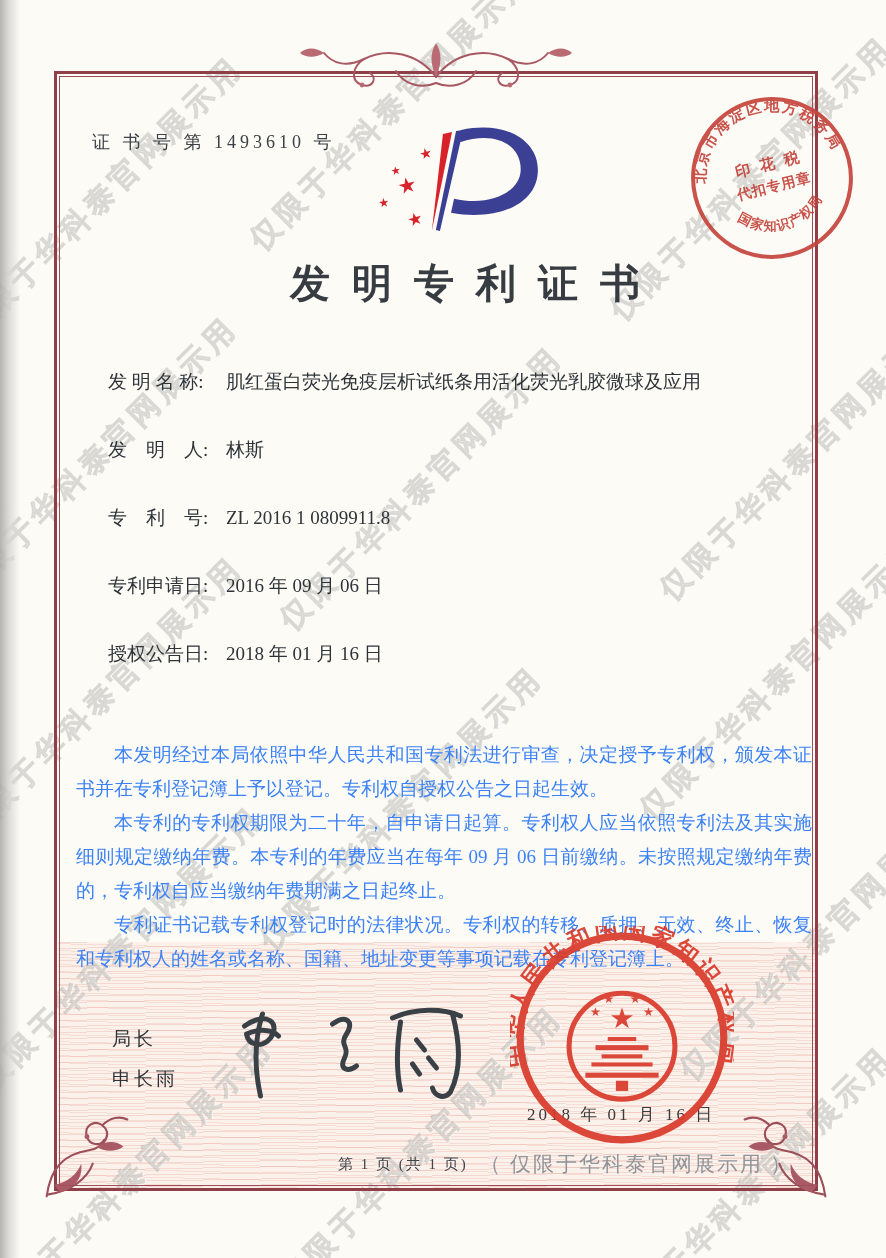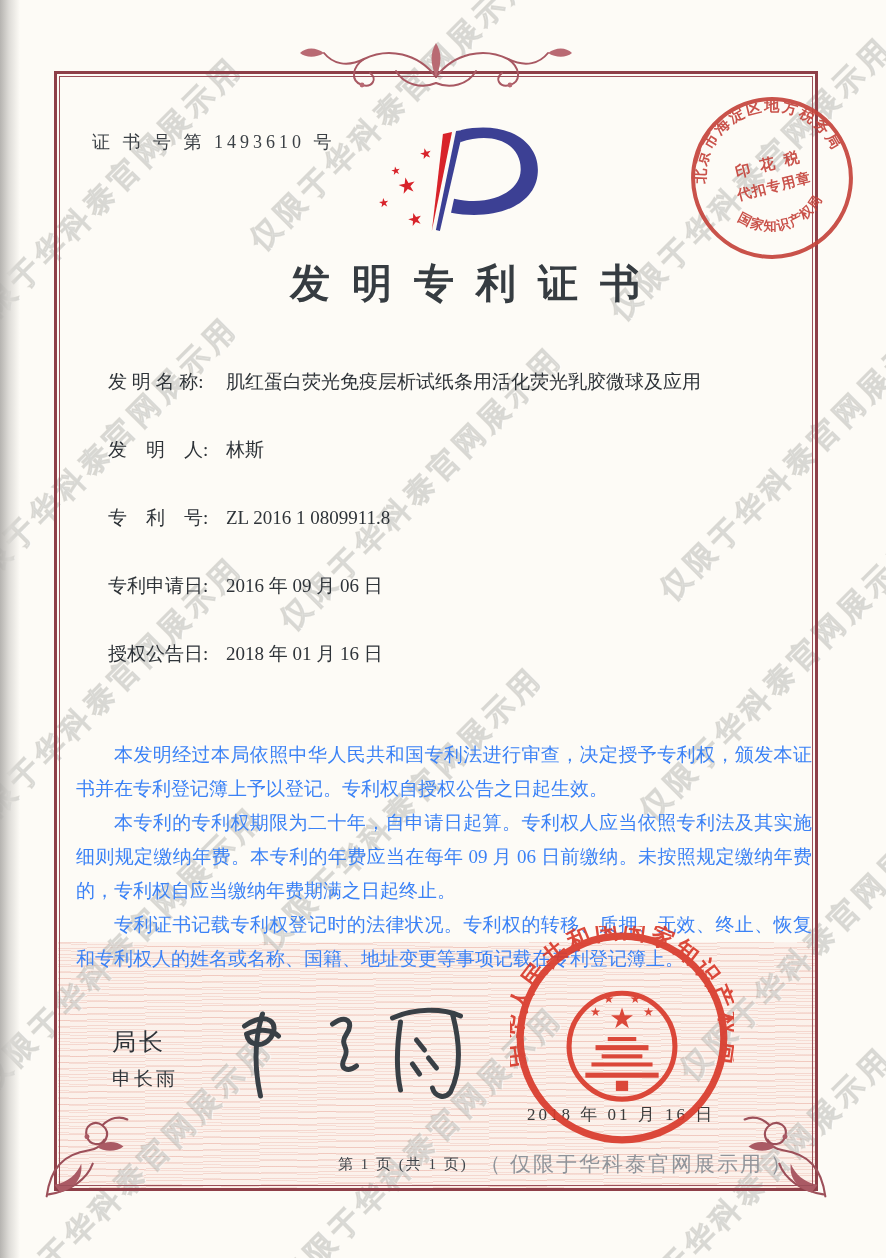--- a/index.html
+++ b/index.html
@@ -58,21 +58,21 @@
   }
   .fields{position:absolute;left:108px;top:370px;right:58px;z-index:3;}
   .field-row{margin-bottom:44px;font-size:19px;line-height:24px;color:#2e3338;}
   .flabel{display:inline-block;min-width:112px;}
   .fvalue{margin-left:6px;}
   .body-text{
     position:absolute;left:76px;top:738px;width:736px;z-index:3;
     font-size:19px;line-height:34px;text-align:justify;color:#3b82f6;
   }
   .body-text p{margin:0;text-indent:2em;}
-  .signer-title{position:absolute;left:112px;top:1026px;z-index:3;font-size:24px;letter-spacing:3px;color:#2e3338;}
+  .signer-title{position:absolute;left:112px;top:1026px;z-index:3;font-size:19px;letter-spacing:3px;color:#2e3338;}
   .signer-name{position:absolute;left:112px;top:1066px;z-index:3;font-size:19px;letter-spacing:3px;color:#2e3338;}
   .signature{position:absolute;left:222px;top:984px;width:265px;height:125px;z-index:3;}
   .seal-date{position:absolute;left:527px;top:1103px;z-index:3;font-size:17px;letter-spacing:3px;color:#3a3a3a;}
   .main-seal{position:absolute;left:510px;top:926px;width:224px;height:224px;z-index:4;opacity:.92;}
   .tax-stamp{position:absolute;left:686px;top:92px;width:172px;height:172px;z-index:4;opacity:.92;transform:rotate(-14deg);}
   .footer{position:absolute;left:338px;top:1150px;z-index:3;display:flex;align-items:center;gap:12px;}
   .footer-page{font-size:15px;letter-spacing:2px;color:#3f444a;}
   .footer-note{font-size:21px;letter-spacing:2px;color:#90949a;}
 </style>
 </head>

